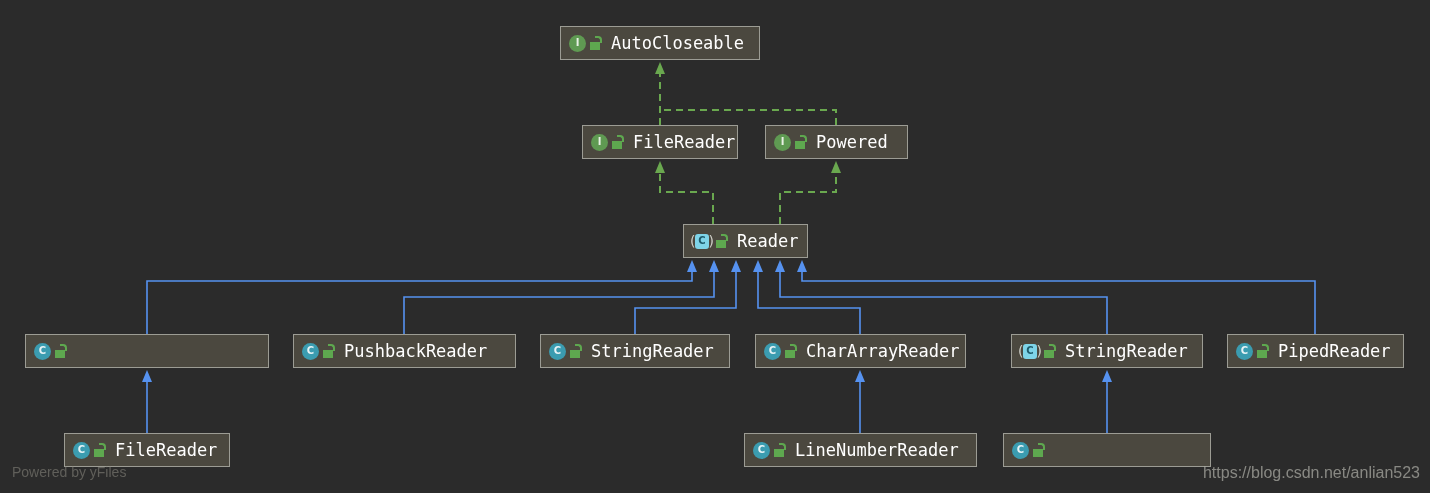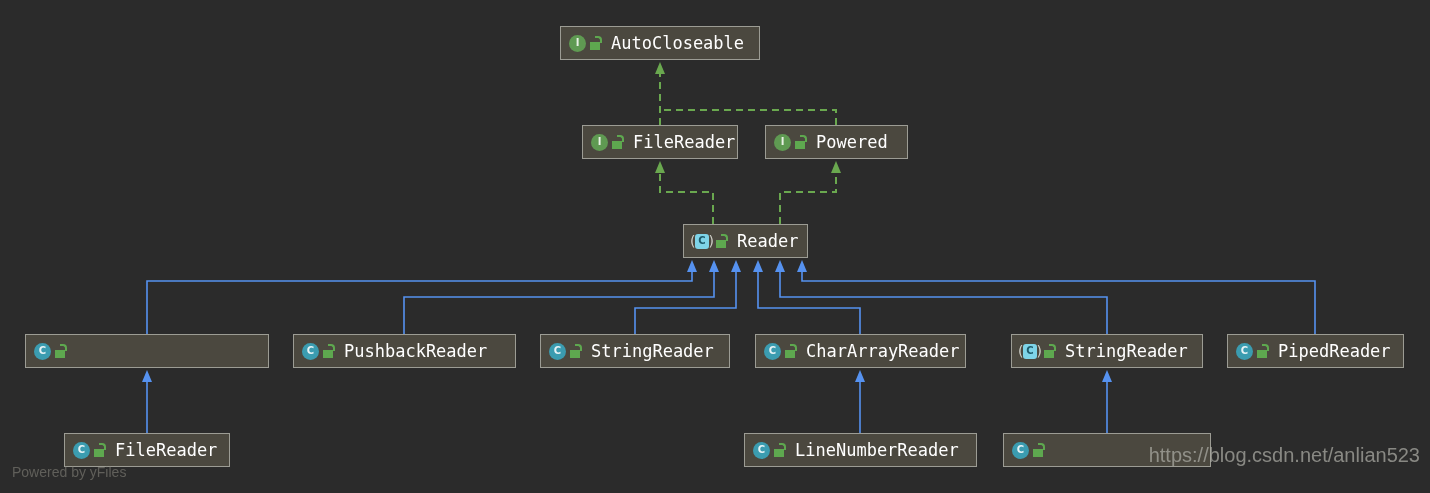--- a/index.html
+++ b/index.html
@@ -131,24 +131,24 @@
     left: 12px;
     top: 464px;
     color: #57565250;
     color: rgba(140,138,130,0.55);
     font-family: "Liberation Sans", sans-serif;
     font-size: 14px;
   }
   .watermark-right {
     position: absolute;
     right: 10px;
-    top: 444px;
+    top: 464px;
     color: rgba(168,168,162,0.75);
     font-family: "Liberation Sans", sans-serif;
-    font-size: 20px;
+    font-size: 16px;
   }
 </style>
 </head>
 <body>
 
 <div id="canvas">
 
   <svg id="edge-layer" width="1430" height="493" viewBox="0 0 1430 493" xmlns="http://www.w3.org/2000/svg">
     <defs>
       <marker id="tri-green" markerWidth="14" markerHeight="14" refX="1" refY="5" orient="auto" markerUnits="userSpaceOnUse">

